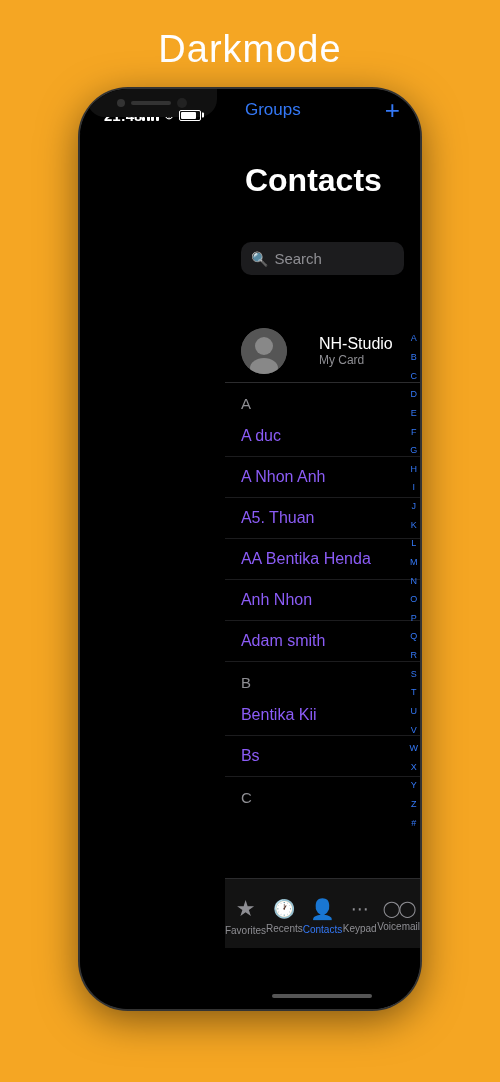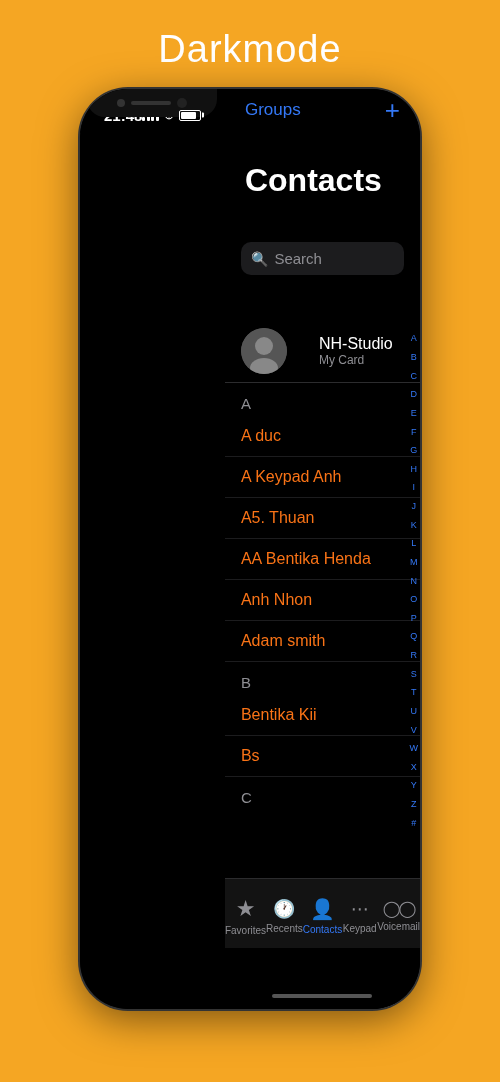--- a/index.html
+++ b/index.html
@@ -292,21 +292,21 @@
       background: #000;
     }
 
     
     .contact-item {
       padding: 11px 16px;
       border-bottom: 0.5px solid #1C1C1E;
     }
 
     .contact-name {
-      color: #f97316;
+      color: #8b5cf6;
       font-size: 16px;
       font-weight: 400;
     }
 
     
     .index-sidebar {
       position: absolute;
       right: 2px;
       top: 10px;
       bottom: 10px;
@@ -438,21 +438,21 @@
               </svg>
             </div>
             <div class="my-card-info">
               <span class="my-card-name">NH-Studio</span>
               <span class="my-card-label">My Card</span>
             </div>
           </div>
 
           <div class="section-header">A</div>
           <div class="contact-item"><span class="contact-name">A duc</span></div>
-          <div class="contact-item"><span class="contact-name">A Keypad Anh</span></div>
+          <div class="contact-item"><span class="contact-name">A Nhon Anh</span></div>
           <div class="contact-item"><span class="contact-name">A5. Thuan</span></div>
           <div class="contact-item"><span class="contact-name">AA Bentika Henda</span></div>
           <div class="contact-item"><span class="contact-name">Anh Nhon</span></div>
           <div class="contact-item"><span class="contact-name">Adam smith</span></div>
 
           <div class="section-header">B</div>
           <div class="contact-item"><span class="contact-name">Bentika Kii</span></div>
           <div class="contact-item"><span class="contact-name">Bs</span></div>
 
           <div class="section-header">C</div>

